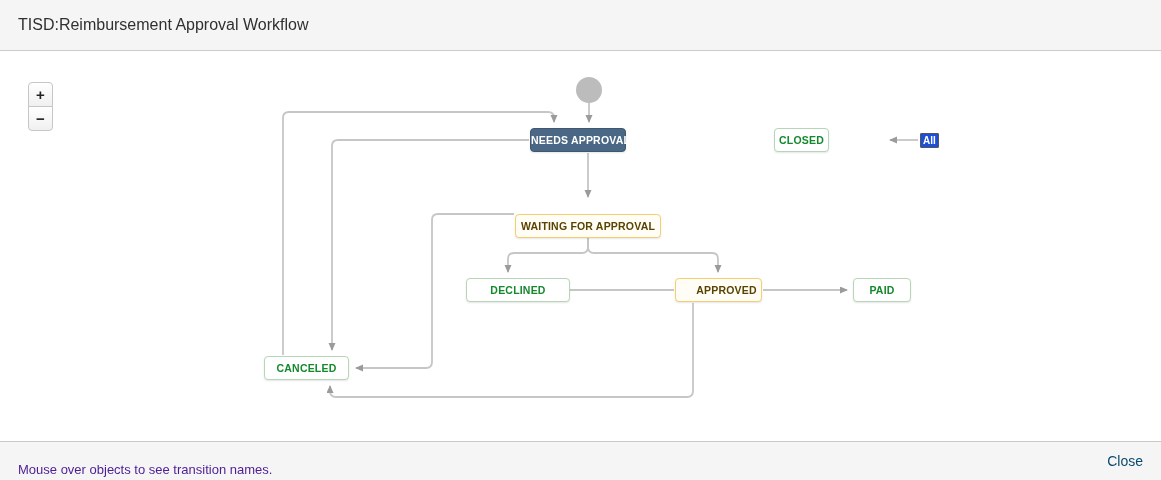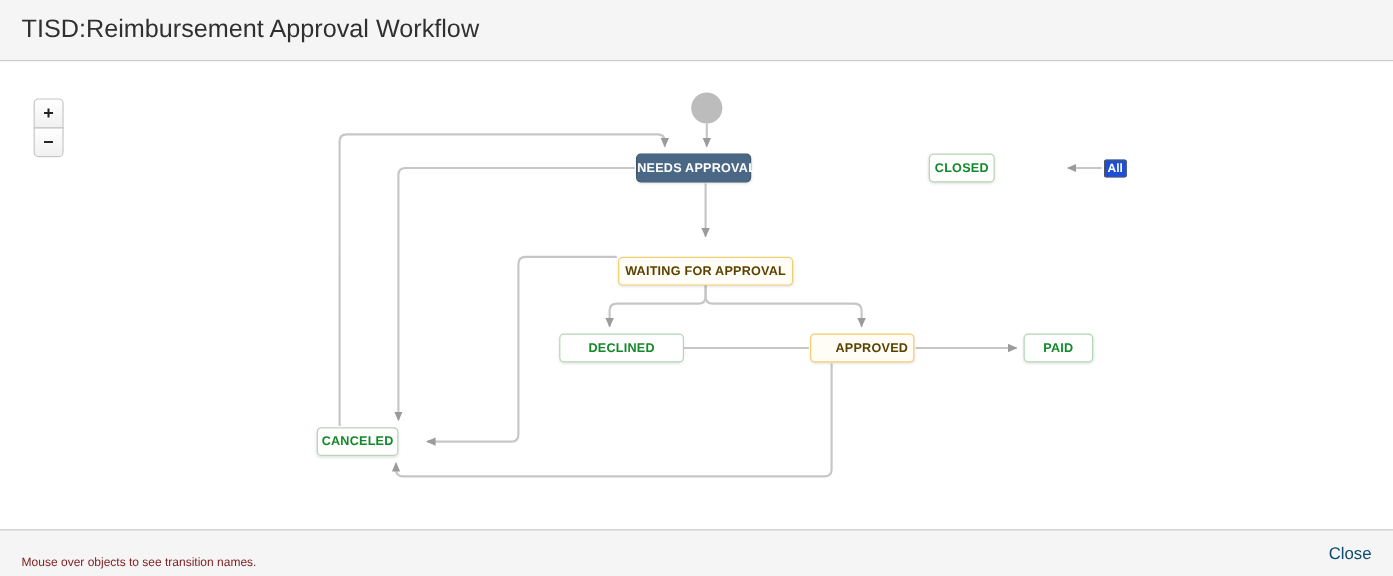--- a/index.html
+++ b/index.html
@@ -19,21 +19,21 @@
     position: absolute;
     top: 0; left: 0; right: 0;
     height: 51px;
     background: #f5f5f5;
     border-bottom: 1px solid #cccccc;
     display: flex;
     align-items: center;
     padding: 0 18px;
   }
   .header .title {
-    font-size: 21px;
+    font-size: 16px;
     font-weight: 400;
     color: #303030;
   }
 
   
   .canvas {
     position: absolute;
     top: 52px; left: 0; right: 0;
     height: 389px;
     background: #ffffff;
@@ -94,21 +94,21 @@
     border: 1px solid #b7d6b7;
     color: #14892c;
   }
 
   .node.needs-approval { left: 530px; top: 76px;  width: 96px; }
   .node.closed         { left: 774px; top: 76px;  width: 55px;  }
   .node.waiting        { left: 515px; top: 150px; width: 146px; margin-top: 12px; }
   .node.declined       { left: 466px; top: 226px; width: 104px;  }
   .node.approved       { left: 675px; top: 226px; width: 87px; padding-left: 16px;  }
   .node.paid           { left: 853px; top: 226px; width: 58px;  }
-  .node.canceled       { left: 264px; top: 304px; width: 68px;  }
+  .node.canceled       { left: 264px; top: 304px; width: 85px;  }
 
   .all-badge {
     position: absolute;
     left: 920px; top: 81px;
     height: 15px;
     line-height: 15px;
     padding: 0 3px;
     background: #1d4ed8;
     color: #ffffff;
     font-size: 10px;
@@ -122,21 +122,21 @@
     position: absolute;
     left: 0; right: 0; bottom: 0;
     height: 39px;
     background: #f5f5f5;
     border-top: 1px solid #c9c9c9;
     display: flex;
     align-items: center;
     justify-content: space-between;
     padding: 0 18px;
   }
-  .footer .hint { font-size: 10px; color: #7f1d1d; margin-top: 16px; }
+  .footer .hint { font-size: 13px; color: #4c1d95; margin-top: 16px; }
   .footer .close-link {
     font-size: 14px;
     color: #0c4a6e;
     text-decoration: none;
     cursor: pointer;
   }
 </style>
 </head>
 <body>
 

